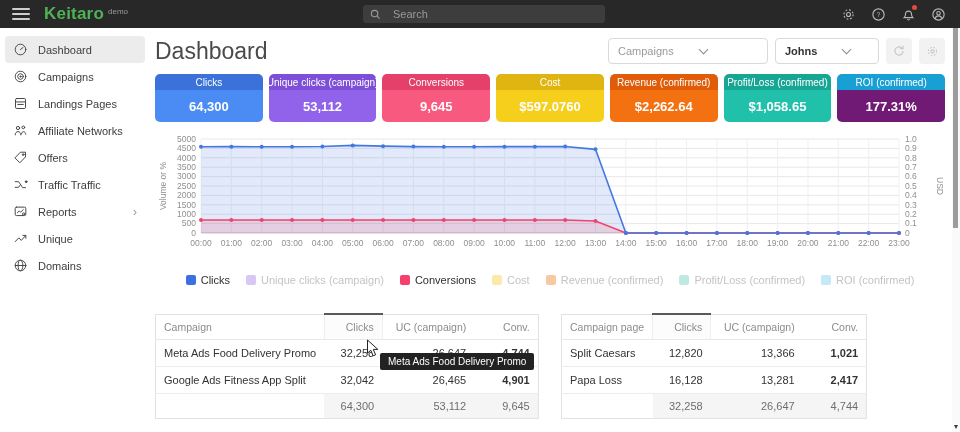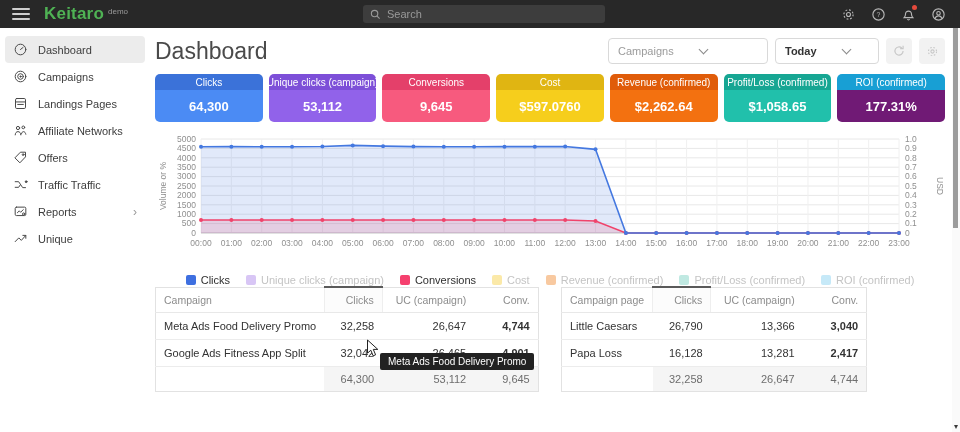--- a/index.html
+++ b/index.html
@@ -8,21 +8,21 @@
   .page { position:relative; width:960px; height:432px; background:#fff; overflow:hidden; margin:0 auto;padding-left:47px; }
 
   
   .topbar { position:absolute; left:0; top:0; width:960px; height:28px; background:#282828; display:flex; align-items:center; z-index:5; }
   .hamburger { width:18px; height:12px; margin-left:12px; display:flex; flex-direction:column; justify-content:space-between; cursor:pointer; }
   .hamburger i { display:block; height:2px; background:#cfcfcf; border-radius:1px; }
   .brand { color:#4fb254; font-weight:bold; font-size:17px; margin-left:14px; letter-spacing:.2px; }
   .brand-suffix { color:#9a9a9a; font-size:8px; margin-left:4px; margin-top:-6px; }
   .search-wrap { position:absolute; left:363px; top:5px; width:242px; height:18px; background:#3d3d3d; border-radius:3px; display:flex; align-items:center; }
   .search-wrap svg { margin-left:7px; }
-  .search-wrap input { background:transparent; border:none; outline:none; color:#cfcfcf; font-size:11px; margin-left:6px; width:190px; font-family:inherit; }
+  .search-wrap input { background:transparent; border:none; outline:none; color:#cfcfcf; font-size:11px; margin-left:12px; width:190px; font-family:inherit; }
   .search-wrap input::placeholder { color:#999; }
   .topbar-icons { position:absolute; right:14px; top:0; height:28px; display:flex; align-items:center; gap:14px; }
   .tb-icon { position:relative; width:16px; height:16px; display:flex; align-items:center; justify-content:center; cursor:pointer; }
   .tb-icon svg { display:block; }
   .bell-dot { position:absolute; right:-1px; top:-1px; width:5px; height:5px; border-radius:50%; background:#e64a3c; }
 
   
   .sidebar { position:absolute; left:0; top:28px; width:150px; height:404px; background:#fff; padding-top:8px; }
   .side-item { display:flex; align-items:center; height:27px; margin:0 5px; padding:0 8px; border-radius:4px; cursor:pointer; color:#3d3d3d; }
   .side-item.active { background:#ececec; }
@@ -54,21 +54,21 @@
   
   .chart-wrap { margin-top:10px; }
   .chart-wrap svg text.tick { font-size:8.5px; fill:#8f8f8f; font-family:"Liberation Sans","DejaVu Sans",sans-serif; }
   .legend { display:flex; justify-content:center; gap:16px; margin-top:8px; }
   .legend-item { display:flex; align-items:center; gap:5px; cursor:pointer; }
   .legend-item .sw { width:10px; height:10px; border-radius:2px; }
   .legend-item .lg-label { font-size:11px; color:#2f2f2f; }
   .legend-item.inactive .lg-label { color:#c4c4c4; }
 
   
-  .tables { display:flex; gap:22px; }
+  .tables { display:flex; gap:22px; margin-top:27px; }
   .tbl { flex:1; border:1px solid #e2e2e2; border-radius:2px; border-collapse:collapse; table-layout:fixed; }
   .tbl th { font-size:10.5px; color:#8c8c8c; font-weight:400; text-align:right; padding:6px 8px; border-bottom:1px solid #e8e8e8; white-space:nowrap; overflow:hidden; cursor:pointer; }
   .tbl th:first-child { text-align:left; }
   .tbl th.sorted { border-top:2px solid #5a5a5a; border-left:1px solid #eee; border-right:1px solid #eee; background:#fcfcfc; }
   .tbl td { font-size:11px; color:#333; text-align:right; padding:7px 8px; border-bottom:1px solid #ececec; white-space:nowrap; overflow:hidden; }
   .tbl td:first-child { text-align:left; }
   .tbl td.conv { font-weight:bold; }
   .tbl tfoot td { color:#6e6e6e; font-weight:400; background:#f5f5f5; border-bottom:none; padding:6px 8px; }
   .tbl tfoot td:first-child { background:#fff; }
   .tbl col.c-name { width:auto; } .tbl col.c-clicks { width:58px; } .tbl col.c-uc { width:92px; } .tbl col.c-conv { width:64px; }
@@ -205,33 +205,43 @@
       </div>
       <div class="side-item">
         <span class="s-icon">
           <svg width="15" height="15" viewBox="0 0 24 24" fill="none" stroke="#4a4a4a" stroke-width="1.6" stroke-linecap="round" stroke-linejoin="round">
             <path d="M3.5 17l5.8-6 4 4L20.5 7"></path>
             <path d="M15.8 7h4.7v4.7"></path>
           </svg>
         </span>
         <span class="s-label">Unique</span>
       </div>
+      <div class="side-item">
+        <span class="s-icon">
+          <svg width="15" height="15" viewBox="0 0 24 24" fill="none" stroke="#4a4a4a" stroke-width="1.6" stroke-linecap="round" stroke-linejoin="round">
+            <circle cx="12" cy="12" r="8.5"></circle>
+            <ellipse cx="12" cy="12" rx="3.8" ry="8.5"></ellipse>
+            <line x1="3.5" y1="12" x2="20.5" y2="12"></line>
+          </svg>
+        </span>
+        <span class="s-label">Domains</span>
+      </div>
     </div>
 
   <div class="main">
     <div class="content">
       <div class="page-header">
         <div class="page-title">Dashboard</div>
         <div class="header-controls">
           <div class="select campaigns placeholder">
             <span class="sel-text">Campaigns</span>
             <span class="chev"></span>
           </div>
           <div class="select date bold">
-            <span class="sel-text">Today</span>
+            <span class="sel-text">Johns</span>
             <span class="chev"></span>
           </div>
           <div class="sq-btn">
             <svg width="14" height="14" viewBox="0 0 24 24" fill="none" stroke="#c7c7c7" stroke-width="2">
                 <path d="M19 12a7 7 0 1 1-2.2-5.1"></path>
                 <path d="M19 3v5h-5"></path>
               </svg>
           </div>
           <div class="sq-btn">
             <svg width="13" height="13" viewBox="0 0 24 24" fill="none" stroke="#c7c7c7" stroke-width="2">
@@ -497,24 +507,24 @@
               <thead>
                 <tr>
                   <th>Campaign page</th>
                   <th class="sorted">Clicks</th>
                   <th>UC (campaign)</th>
                   <th>Conv.</th>
                 </tr>
               </thead>
               <tbody>
                 <tr>
-                  <td>Little Caesars</td>
-                  <td>26,790</td>
+                  <td>Split Caesars</td>
+                  <td>12,820</td>
                   <td>13,366</td>
-                  <td class="conv">3,040</td>
+                  <td class="conv">1,021</td>
                 </tr>
                 <tr>
                   <td>Papa Loss</td>
                   <td>16,128</td>
                   <td>13,281</td>
                   <td class="conv">2,417</td>
                 </tr>
               </tbody>
               <tfoot>
                 <tr>

